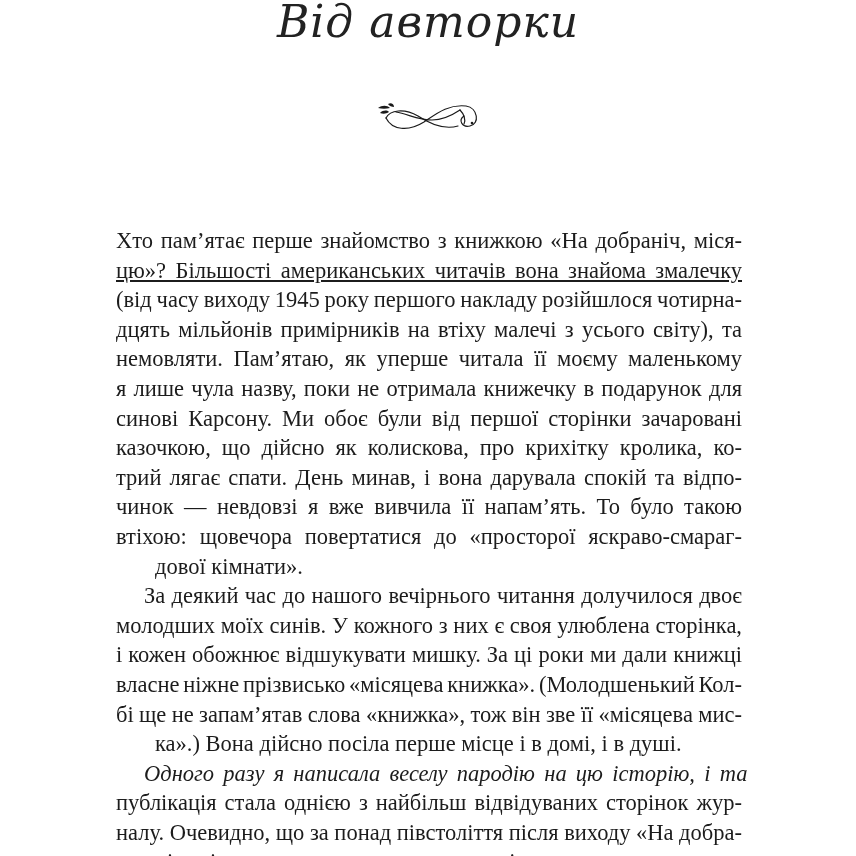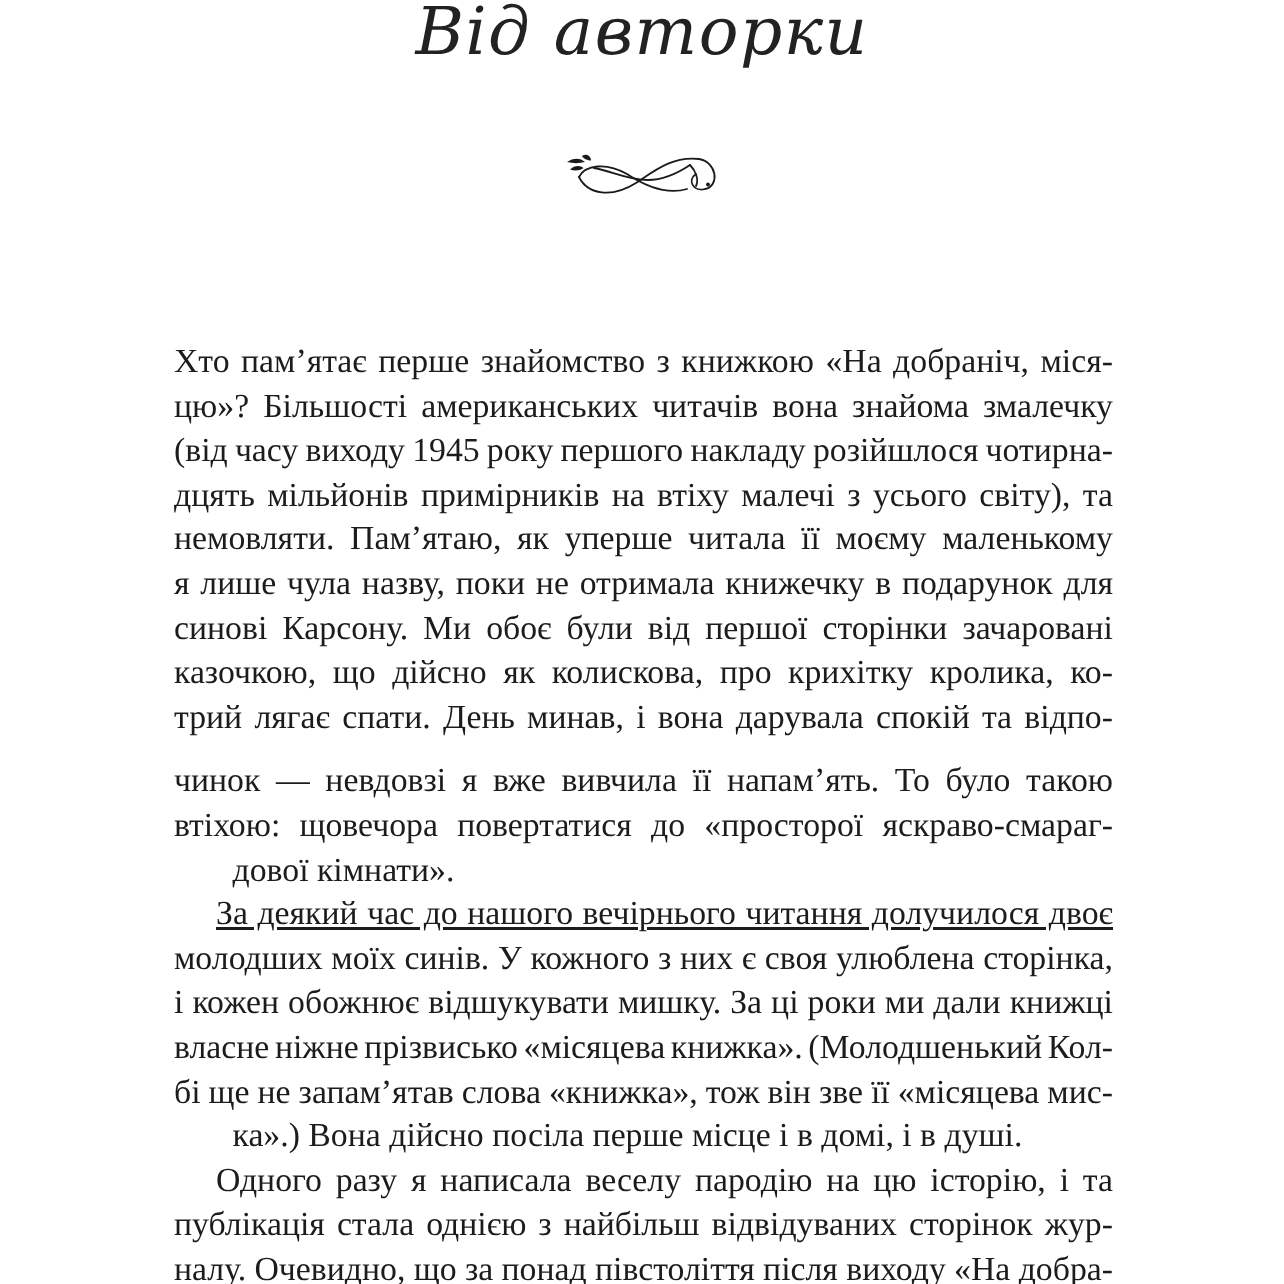--- a/index.html
+++ b/index.html
@@ -49,39 +49,39 @@
     <path d="M4 12 C8 9, 13 9, 16 12 C12 13, 8 13, 4 12 Z"></path>
     <path d="M14 8 C17 6, 20 8, 20 11 C18 11, 15 10, 14 8 Z"></path>
     <path d="M6 17 C9 14, 13 14, 15 16 C12 18, 9 18, 6 17 Z"></path>
     <circle cx="98" cy="27" r="1.3"></circle>
   </g>
 </svg>
 
 <div class="body-text">
   <p style="margin:0">
     <span class="line" style="display: block; white-space: nowrap; word-spacing: 2.0293px;">Хто пам’ятає перше знайомство з книжкою «На добраніч, міся-</span>
-    <span class="line" style="display: block; white-space: nowrap; word-spacing: 3.78125px;">цю»? Більшості американських читачів вона знайома змалечку</span>
+    <span class="line" style="display: block; white-space: nowrap; word-spacing: 3.78125px; text-decoration: underline;">цю»? Більшості американських читачів вона знайома змалечку</span>
     <span class="line" style="display: block; white-space: nowrap; word-spacing: -0.839844px;">(від часу виходу 1945 року першого накладу розійшлося чотирна-</span>
     <span class="line" style="display: block; white-space: nowrap; word-spacing: 2.61806px;">дцять мільйонів примірників на втіху малечі з усього світу), та</span>
     <span class="line" style="display: block; white-space: nowrap; word-spacing: 4.83482px;">немовляти. Пам’ятаю, як уперше читала її моєму маленькому</span>
     <span class="line" style="display: block; white-space: nowrap; word-spacing: 1.54844px;">я лише чула назву, поки не отримала книжечку в подарунок для</span>
     <span class="line" style="display: block; white-space: nowrap; word-spacing: 4.38477px;">синові Карсону. Ми обоє були від першої сторінки зачаровані</span>
     <span class="line" style="display: block; white-space: nowrap; word-spacing: 4.19531px;">казочкою, що дійсно як колискова, про крихітку кролика, ко-</span>
     <span class="line" style="display: block; white-space: nowrap; word-spacing: 2.53906px;">трий лягає спати. День минав, і вона дарувала спокій та відпо-</span>
-    <span class="line" style="display: block; white-space: nowrap; word-spacing: 4.79063px; margin-top: 13px;">чинок — невдовзі я вже вивчила її напам’ять. То було такою</span>
+    <span class="line" style="display: block; white-space: nowrap; word-spacing: 4.79063px;">чинок — невдовзі я вже вивчила її напам’ять. То було такою</span>
     <span class="line" style="display: block; white-space: nowrap; word-spacing: 7.19375px;">втіхою: щовечора повертатися до «просторої яскраво-смараг-</span>
     <span class="line last">дової кімнати».</span>
   </p>
   <p style="margin:0">
-    <span class="line indent" style="display: block; white-space: nowrap; word-spacing: 0.738281px; text-decoration: underline;">За деякий час до нашого вечірнього читання долучилося двоє</span>
+    <span class="line indent" style="display: block; white-space: nowrap; word-spacing: 0.738281px;">За деякий час до нашого вечірнього читання долучилося двоє</span>
     <span class="line" style="display: block; white-space: nowrap; word-spacing: 0.148438px;">молодших моїх синів. У кожного з них є своя улюблена сторінка,</span>
     <span class="line" style="display: block; white-space: nowrap; word-spacing: 0.403125px;">і кожен обожнює відшукувати мишку. За ці роки ми дали книжці</span>
     <span class="line" style="display: block; white-space: nowrap; word-spacing: -1.89062px;">власне ніжне прізвисько «місяцева книжка». (Молодшенький Кол-</span>
     <span class="line" style="display: block; white-space: nowrap; word-spacing: -0.28125px;">бі ще не запам’ятав слова «книжка», тож він зве її «місяцева мис-</span>
     <span class="line last">ка».) Вона дійсно посіла перше місце і в домі, і в душі.</span>
   </p>
   <p style="margin:0">
-    <span class="line indent" style="display: block; white-space: nowrap; word-spacing: 3.60781px;">Одного разу я написала веселу пародію на цю історію, і та</span>
+    <span class="line indent" style="display: block; white-space: nowrap; word-spacing: 3.60781px; font-style: italic;">Одного разу я написала веселу пародію на цю історію, і та</span>
     <span class="line" style="display: block; white-space: nowrap; word-spacing: 2.38393px;">публікація стала однією з найбільш відвідуваних сторінок жур-</span>
     <span class="line" style="display: block; white-space: nowrap; word-spacing: -0.0590278px;">налу. Очевидно, що за понад півстоліття після виходу «На добра-</span>
     <span class="line last">ніч, місяцю» не втрачає популярності.</span>
   </p>
 </div>
 
 </body></html>

